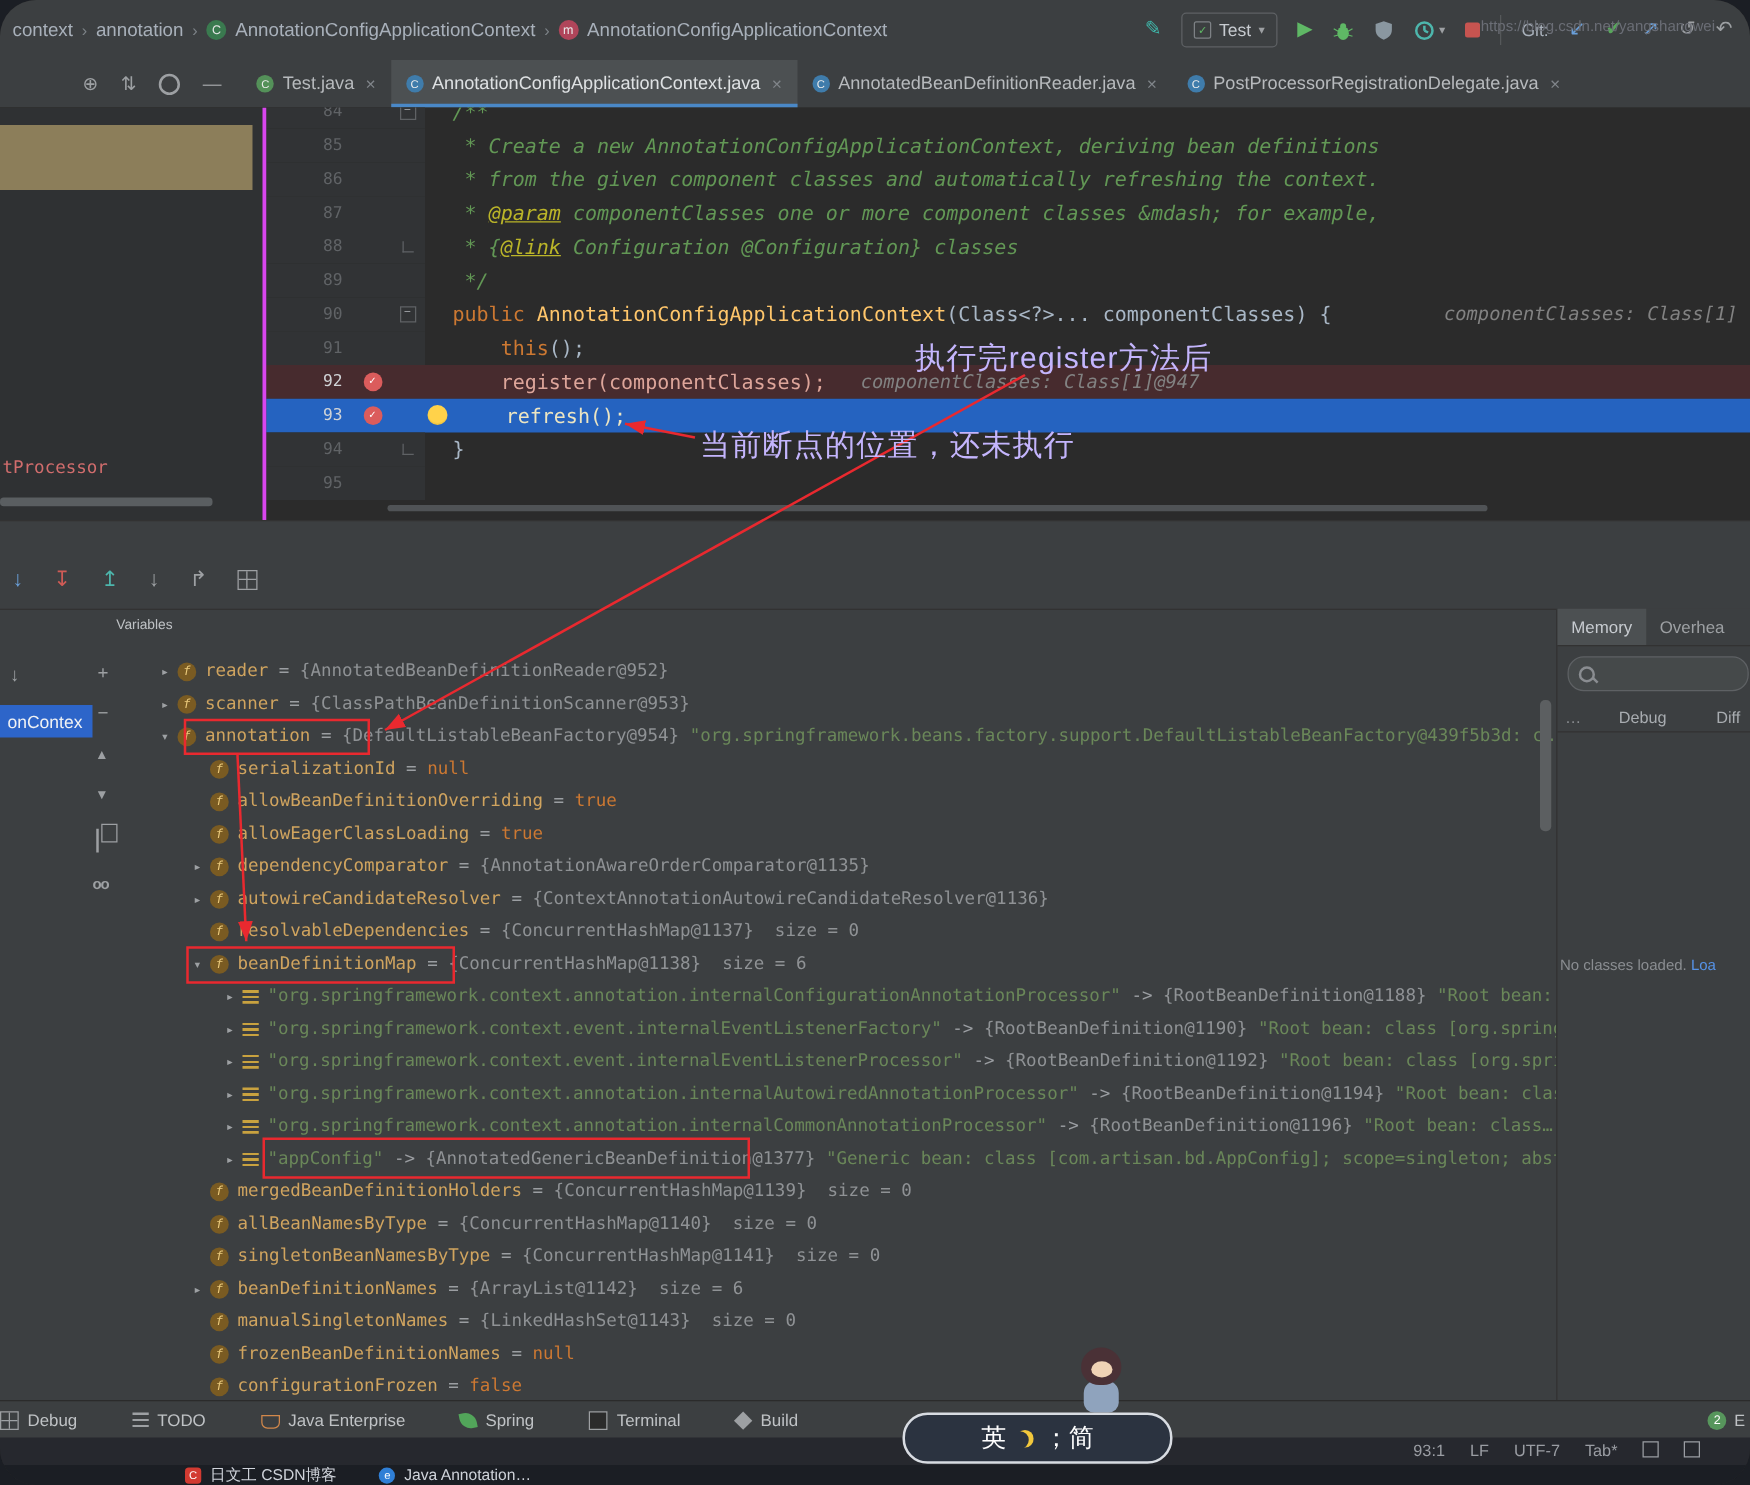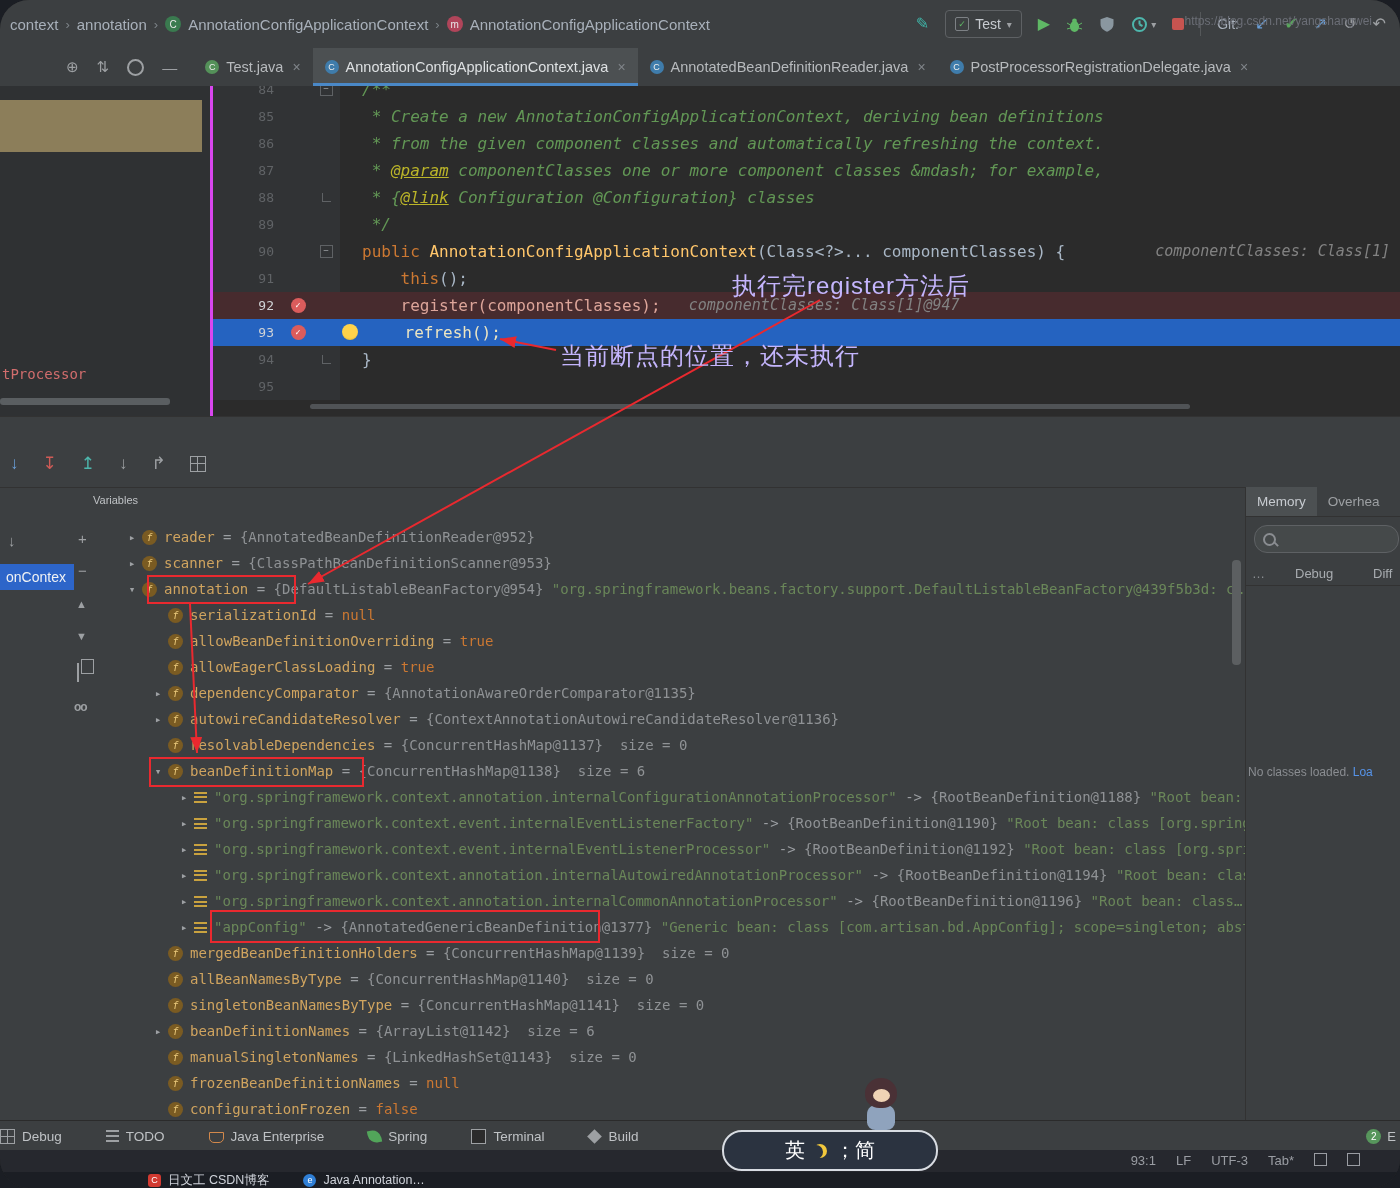--- a/index.html
+++ b/index.html
@@ -394,21 +394,21 @@
     <div class="notif">
       <span class="notif-dot">2</span>
       <span>E</span>
     </div>
   </div>
 
   <div class="substatus">
     <div class="caret-items">
       <span>93:1</span>
       <span>LF</span>
-      <span>UTF-3</span>
+      <span>UTF-7</span>
       <span>Tab*</span>
       <span class="sq-ic"></span>
       <span class="sq-ic"></span>
     </div>
   </div>
   <div class="watermark">https://blog.csdn.net/yangshangwei</div>
 
   <div class="taskbar">
     <div id="taskitems">
         <div class="task-item">

